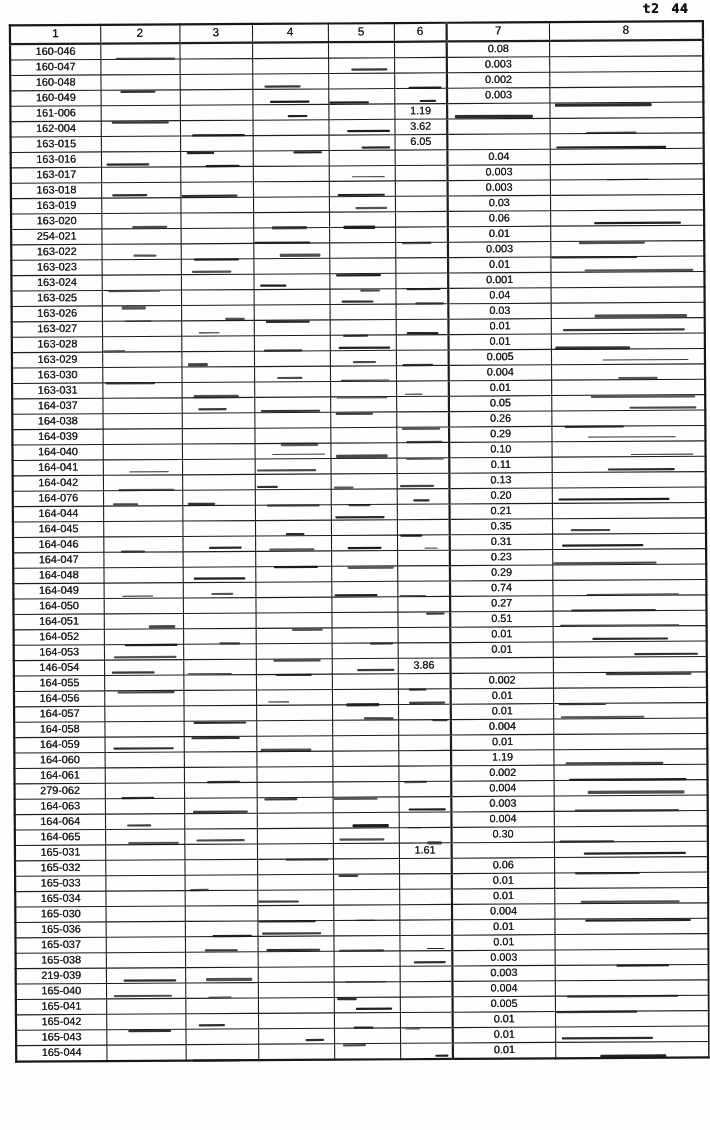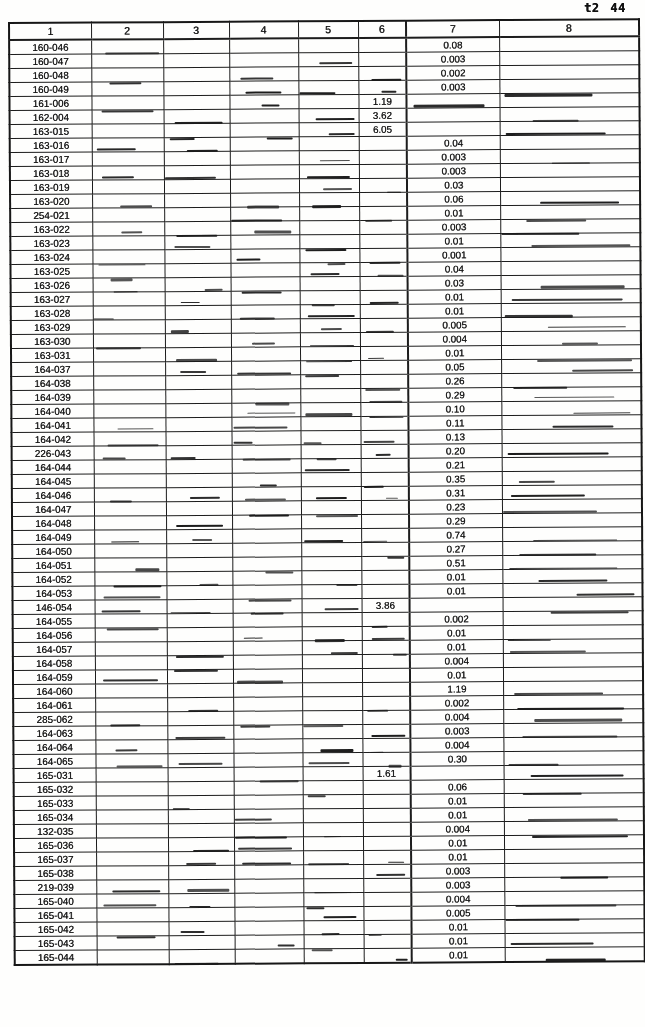--- a/index.html
+++ b/index.html
@@ -547,21 +547,21 @@
           <td>
             <div class="streak" style="width: 31.0213%; left: 4.5405%; top: 10.6725px; height: 2.30235px; opacity: 0.731166;"></div>
           </td>
           <td>
             <div class="streak" style="width: 67.3058%; left: 4.46521%; top: 10.1838px; height: 1.41432px; opacity: 0.820803;"></div>
           </td>
           <td>0.13</td>
           <td></td>
         </tr>
         <tr>
-          <td>226-043</td>
+          <td>164-076</td>
           <td>
             <div class="streak" style="width: 31.9801%; left: 11.901%; top: 11.353px; height: 1.98312px; opacity: 0.80144;"></div>
           </td>
           <td>
             <div class="streak" style="width: 37.287%; left: 7.4356%; top: 10.5511px; height: 2.00917px; opacity: 0.897401;"></div>
           </td>
           <td>
             <div class="streak" style="width: 70.351%; left: 15.426%; top: 12.5469px; height: 2.26668px; opacity: 0.731166;"></div>
           </td>
           <td>
@@ -855,21 +855,21 @@
           <td></td>
           <td>
             <div class="streak" style="width: 44.9739%; left: 10.0229%; top: 12.826px; height: 2.00233px; opacity: 0.724884;"></div>
           </td>
           <td>0.002</td>
           <td>
             <div class="streak" style="width: 76.9353%; left: 9.82521%; top: 11.9473px; height: 2.02594px; opacity: 0.989526;"></div>
           </td>
         </tr>
         <tr>
-          <td>285-062</td>
+          <td>279-062</td>
           <td>
             <div class="streak" style="width: 41.3949%; left: 20.6922%; top: 11.8678px; height: 1.7087px; opacity: 0.888608;"></div>
           </td>
           <td></td>
           <td>
             <div class="streak" style="width: 43.9578%; left: 10.1738%; top: 13.5586px; height: 2.40525px; opacity: 0.850078;"></div>
           </td>
           <td>
             <div class="streak" style="width: 68.1293%; left: 0.518881%; top: 14.3624px; height: 1.75281px; opacity: 0.724884;"></div>
           </td>
@@ -979,21 +979,21 @@
             <div class="streak" style="width: 54.9021%; left: 0.396179%; top: 9.10043px; height: 1.6005px; opacity: 0.839427;"></div>
           </td>
           <td></td>
           <td></td>
           <td>0.01</td>
           <td>
             <div class="streak" style="width: 65.2225%; left: 17.0801%; top: 11.1008px; height: 2.06157px; opacity: 0.764646;"></div>
           </td>
         </tr>
         <tr>
-          <td>132-035</td>
+          <td>165-030</td>
           <td></td>
           <td></td>
           <td>
             <div class="streak" style="width: 77.3608%; left: 0.073152%; top: 13.0657px; height: 2.06478px; opacity: 0.966045;"></div>
           </td>
           <td>
             <div class="streak" style="width: 29.97%; left: 34.3971%; top: 12.9713px; height: 1.47908px; opacity: 0.868227;"></div>
           </td>
           <td></td>
           <td>0.004</td>

